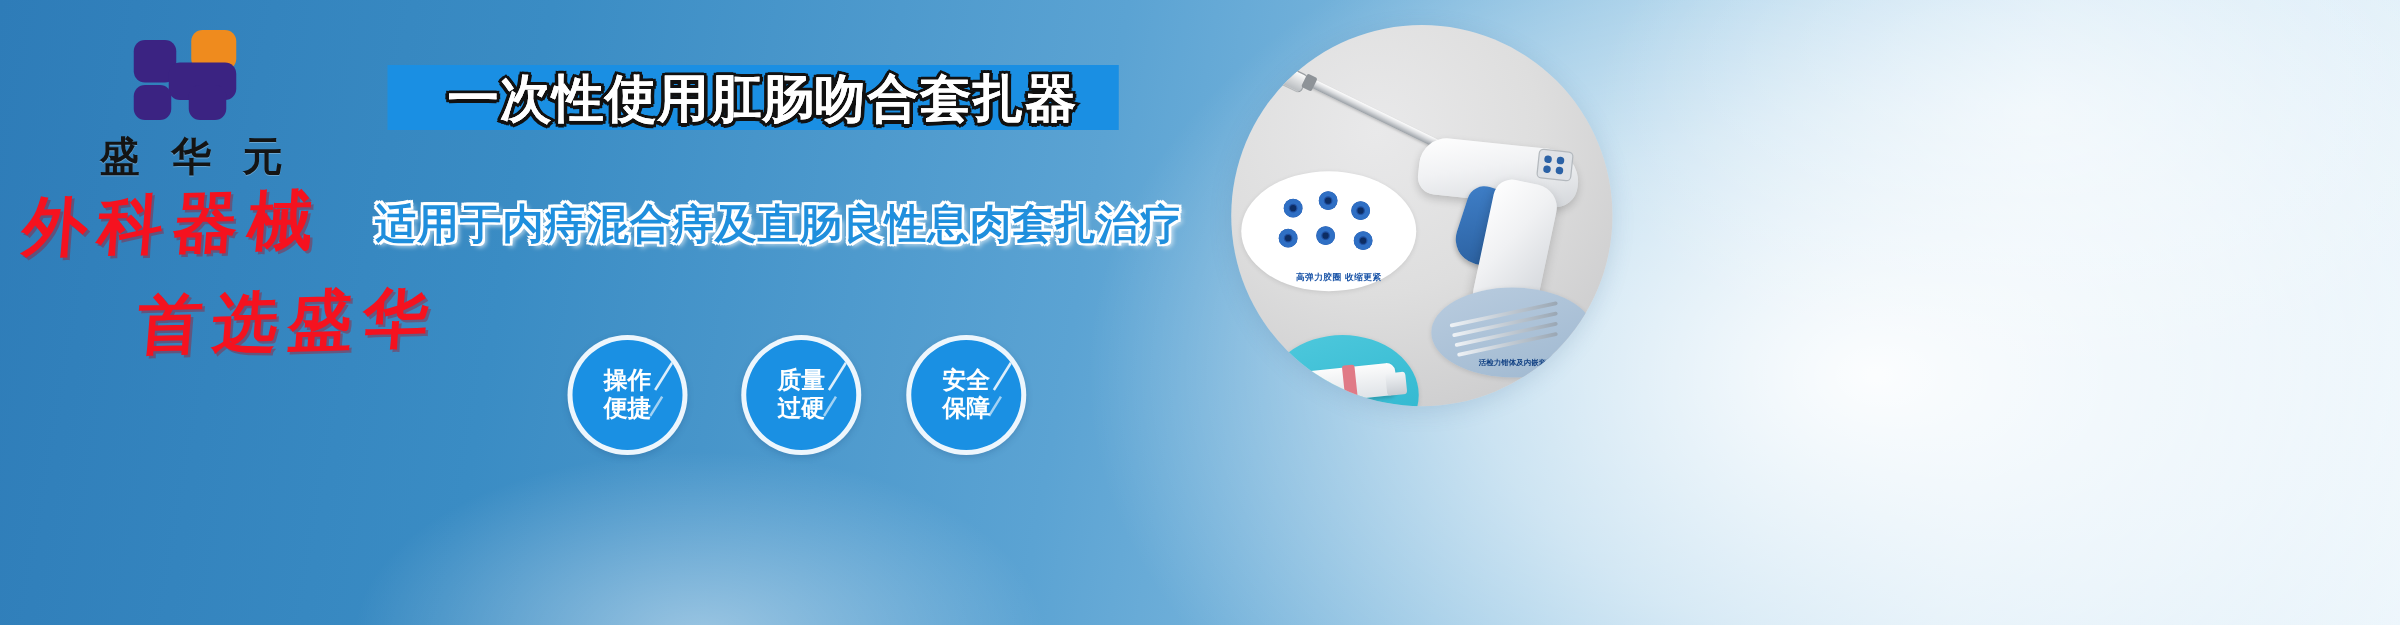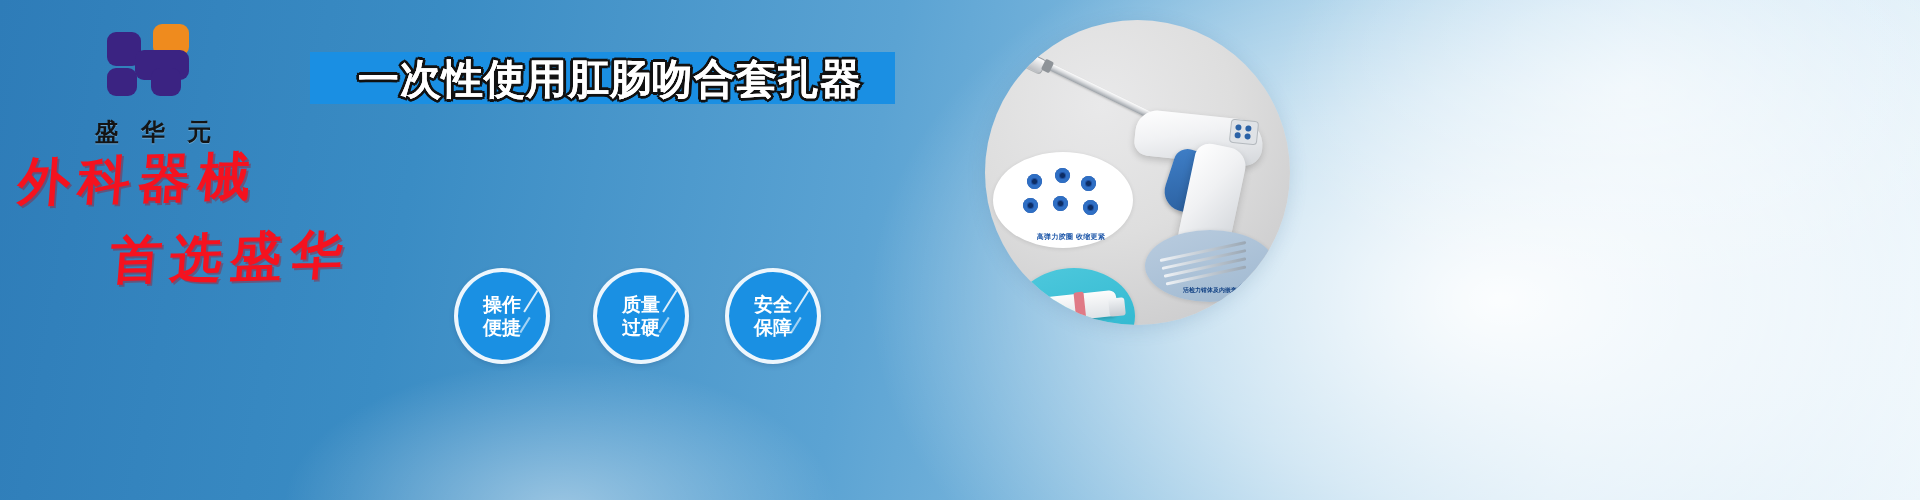--- a/index.html
+++ b/index.html
@@ -31,21 +31,21 @@
   #logo-mark{position:relative;width:92px;height:74px;margin:0 auto;}
   .lg{position:absolute;border-radius:9px;}
   .lg.p{background:#3b2382;}
   .lg.o{background:#ef8b1e;}
   #lg1{left:0px;  top:8px; width:34px;height:34px;}   
   #lg2{left:46px; top:0px; width:36px;height:32px;}   
   #lg3{left:28px; top:26px;width:54px;height:30px;}   
   #lg4{left:0px;  top:44px;width:30px;height:28px;}   
   #lg5{left:44px; top:44px;width:30px;height:28px;}   
   #logo-name{
-    margin-top:18px;font-size:24px;font-weight:bold;letter-spacing:7px;
+    margin-top:6px;font-size:32px;font-weight:bold;letter-spacing:7px;
     color:#141414;font-family:"DejaVu Sans",sans-serif;text-indent:7px;
     text-shadow:0 1px 0 rgba(255,255,255,.25);
   }
 
   
   #slogan{position:absolute;left:18px;top:148px;width:340px;color:#f5121f;
           font-family:"DejaVu Serif","Liberation Serif",serif;font-weight:bold;}
   #slogan .line1{font-size:52px;letter-spacing:8px;
         transform:skewX(-6deg) rotate(-1.5deg);transform-origin:left center;
         text-shadow:2px 2px 0 rgba(190,0,10,.35);}
@@ -156,21 +156,21 @@
     position:absolute;left:222px;top:215px;width:40px;height:58px;border-radius:8px 8px 22px 22px;
     background:linear-gradient(150deg,#4a86cc,#24568f);transform:rotate(14deg);
   }
   #btn-pad{
     position:absolute;left:245px;top:100px;width:26px;height:22px;border-radius:4px;
     background:#dfe2e6;border:1px solid #b4b9be;transform:rotate(6deg);
   }
   .bdot{position:absolute;width:6px;height:6px;border-radius:50%;background:#2b62a6;}
   
   #inset-rings{
-    position:absolute;left:8px;top:132px;width:140px;height:96px;border-radius:50%;
+    position:absolute;left:8px;top:117px;width:140px;height:96px;border-radius:50%;
     background:#ffffff;box-shadow:0 1px 4px rgba(0,0,0,.10);
   }
   .ring{
     position:absolute;width:15px;height:15px;border-radius:50%;
     background:#1f4fa0;box-shadow:inset 0 0 0 4px #2f6fc4;
   }
   .ring i{position:absolute;left:5px;top:5px;width:5px;height:5px;border-radius:50%;background:#0d2d63;}
   #inset-rings-cap{
     position:absolute;left:12px;bottom:6px;width:132px;text-align:center;
     font-size:7px;font-weight:bold;color:#1b55a8;font-family:"DejaVu Sans",sans-serif;
@@ -232,20 +232,21 @@
 
   <div id="slogan">
     <div class="line1">外科器械</div>
     <div class="line2">首选盛华</div>
   </div>
 
   <div id="title-bar"></div>
   <div id="title-text">一次性使用肛肠吻合套扎器</div>
   <div id="title-text-fill">一次性使用肛肠吻合套扎器</div>
 
+  <div id="subtitle">适用于内痔混合痔及直肠良性息肉套扎治疗</div>
 
   <div id="features">
     <div class="feature" id="f2">
       <span class="sl"></span>
       <span class="sl2"></span>
       <span>质量</span>
       <span>过硬</span>
     </div>
     <div class="feature" id="f1">
       <span class="sl"></span>

